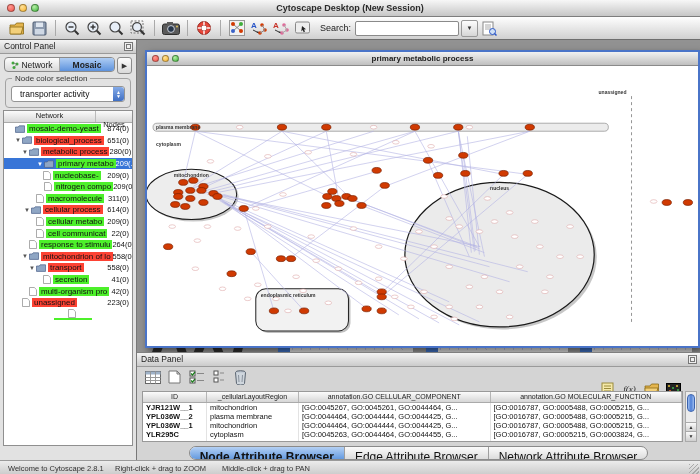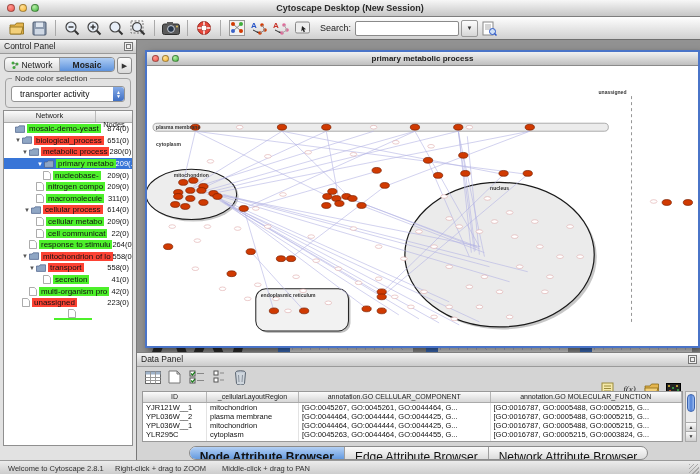--- a/index.html
+++ b/index.html
@@ -82,21 +82,21 @@
   .dtoolbar{position:absolute;left:0;top:12px;right:0;height:24px;display:flex;align-items:center;padding-left:6px;}
   .dbtn{width:19px;height:18px;display:flex;align-items:center;justify-content:center;margin-right:3px;}
   .dright{position:absolute;right:14px;top:15px;display:flex;}
   .fx{font-family:"Liberation Serif",serif;font-style:italic;font-size:9px;color:#222;}
   .dtable{position:absolute;left:5px;right:17px;top:38px;bottom:3px;background:#fff;border:1px solid #999;overflow:hidden;}
   .dhr{display:grid;grid-template-columns:64px 92px 1fr 1fr;height:10px;background:linear-gradient(#fbfbfb,#d6d6d6);
        border-bottom:1px solid #aaa;font-size:7px;color:#222;}
   .dhr span{text-align:center;border-right:1px solid #b5b5b5;overflow:hidden;white-space:nowrap;line-height:10px;}
   .drow{display:grid;grid-template-columns:64px 92px 1fr 1fr;height:9px;font-size:7.5px;line-height:9px;}
   .drow span{padding-left:3px;border-right:1px solid #e3e3e3;overflow:hidden;white-space:nowrap;}
-  .drow .id{font-weight:normal;}
+  .drow .id{font-weight:bold;}
   .dscroll{position:absolute;right:3px;top:38px;width:12px;bottom:3px;background:#ececec;border:1px solid #aaa;box-sizing:border-box;}
   .dthumb{position:absolute;left:1px;right:1px;top:2px;height:16px;border-radius:5px;
           background:linear-gradient(90deg,#9dbdf0,#4e7fd6,#9dbdf0);border:1px solid #3b63ad;}
   .darr{position:absolute;left:0;right:0;height:9px;background:linear-gradient(#fafafa,#cfcfcf);
         border-top:1px solid #aaa;font-size:5px;text-align:center;line-height:9px;color:#333;}
   
   .attrrow{left:137px;top:445px;width:563px;height:15px;background:#d4d4d4;display:flex;align-items:center;justify-content:center;}
   .attrseg{display:flex;border:1px solid #8a8a8a;border-radius:7px;overflow:hidden;background:linear-gradient(#fbfbfb,#dcdcdc);height:12px;}
   .attrseg .atab{font-size:12px;color:#111;padding:4px 10px;line-height:12px;border-right:1px solid #9e9e9e;}
   .attrseg .atab:last-child{border-right:none;}
@@ -323,21 +323,21 @@
         <div class="trow" style="padding-left: 31px;">
           <span class="exp"></span>
           <span class="ticon">
             <svg width="8" height="9" viewBox="0 0 8 9">
               <path d="M0.5 0.5 L5.3 0.5 L7.5 2.7 L7.5 8.5 L0.5 8.5 Z" fill="#fff" stroke="#888" stroke-width="0.7"></path>
             </svg>
           </span>
           <span class="lbl green">nucleobase-</span>
           <span class="cnt">209(0)</span>
         </div>
-        <div class="trow" style="padding-left: 24px;">
+        <div class="trow" style="padding-left: 32px;">
           <span class="exp"></span>
           <span class="ticon">
             <svg width="8" height="9" viewBox="0 0 8 9">
               <path d="M0.5 0.5 L5.3 0.5 L7.5 2.7 L7.5 8.5 L0.5 8.5 Z" fill="#fff" stroke="#888" stroke-width="0.7"></path>
             </svg>
           </span>
           <span class="lbl green">nitrogen compo</span>
           <span class="cnt">209(0)</span>
         </div>
         <div class="trow" style="padding-left: 24px;">

